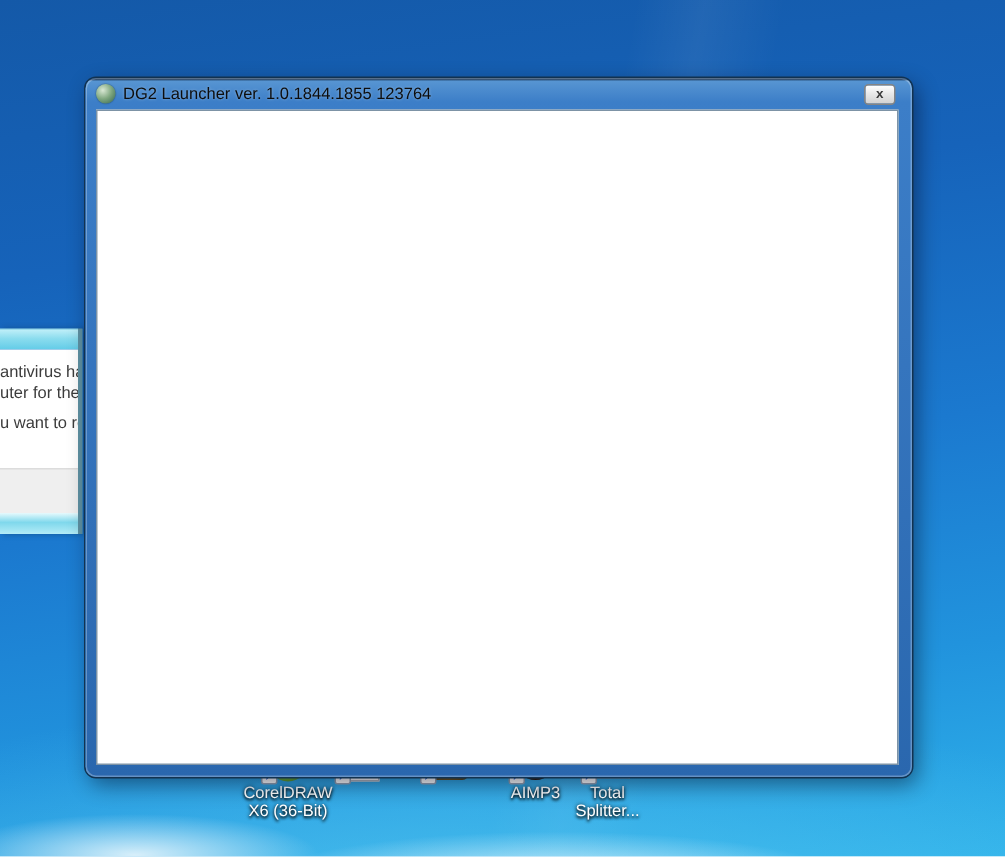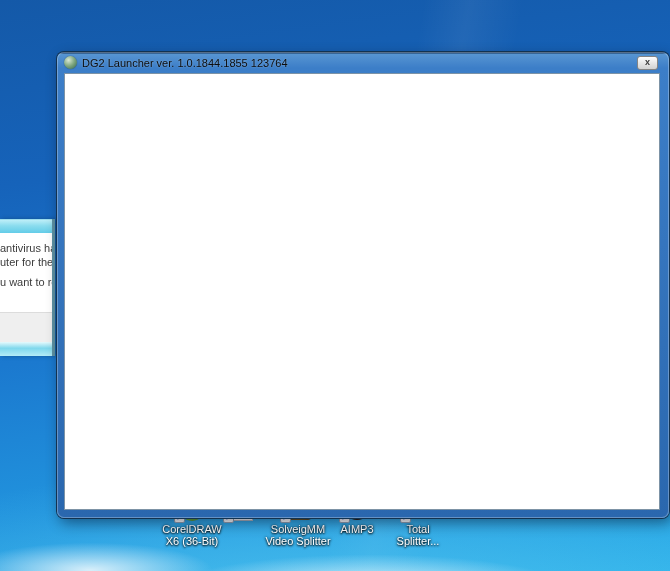--- a/index.html
+++ b/index.html
@@ -64,21 +64,21 @@
   }
   .dlg-line3 { margin-top:6px; }
   .dlg-footer { height:30px; background:#efefef; border-top:1px solid #dcdcdc; }
   .dlg-glass-bottom {
     height:14px;
     background:linear-gradient(180deg,#e6fafd 0%, #7fd8ec 45%, #b4ecf7 100%);
   }
 
   
   .win {
-    position:absolute; left:57px; top:52px; width:612px; height:466px; z-index:5;
+    position:absolute; left:57px; top:52px; width:551px; height:466px; z-index:5;
     border-radius:7px;
     background:linear-gradient(180deg, #16365c 0px, #16365c 1px, #5795d2 2px, #3c7ec8 16px, #2a67ae 100%);
     box-shadow:0 0 0 1px #123250, 3px 5px 14px rgba(0,0,20,0.45),
                inset 0 0 0 1px rgba(255,255,255,0.28);
   }
   .win-titlebar {
     position:absolute; left:0; top:0; right:0; height:21px;
     display:flex; align-items:center; cursor:default;
   }
   .win-app-icon {
@@ -124,38 +124,34 @@
     <div class="di-shape shape-textdoc"></div>
     <div class="di-badge">↗</div>
   </div>
 </div>
 
 <div class="desk-icon" style="left:256px">
   <div class="di-img">
     <div class="di-shape shape-solveigmm"></div>
     <div class="di-badge">↗</div>
   </div>
-  <div class="di-label">
-    <div>SolveigMM</div>
-    <div>Video Splitter</div>
-  </div>
 </div>
 
 <div class="desk-icon" style="left:315px">
   <div class="di-img">
     <div class="di-shape shape-aimp3"></div>
     <div class="di-badge">↗</div>
   </div>
   <div class="di-label">
     <div>AIMP3</div>
     <div></div>
   </div>
 </div>
 
-<div class="desk-icon" style="left:376px">
+<div class="desk-icon" style="left:363px">
   <div class="di-img">
     <div class="di-shape shape-totalcmd"></div>
     <div class="di-badge">↗</div>
   </div>
   <div class="di-label">
     <div>Total</div>
     <div>Splitter...</div>
   </div>
 </div>
 

